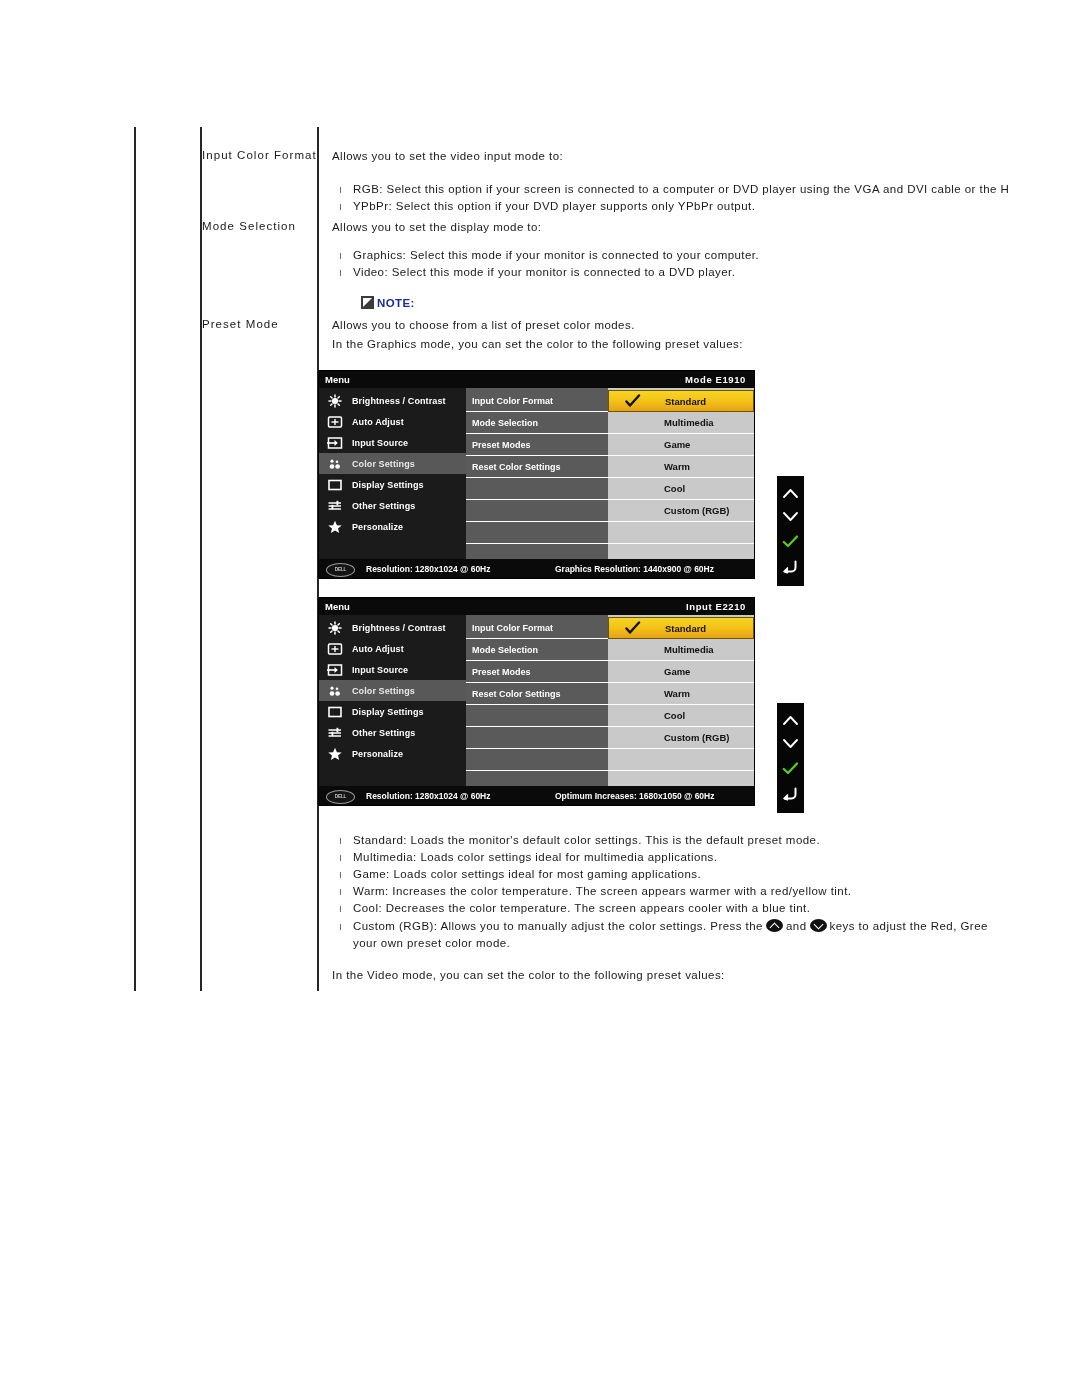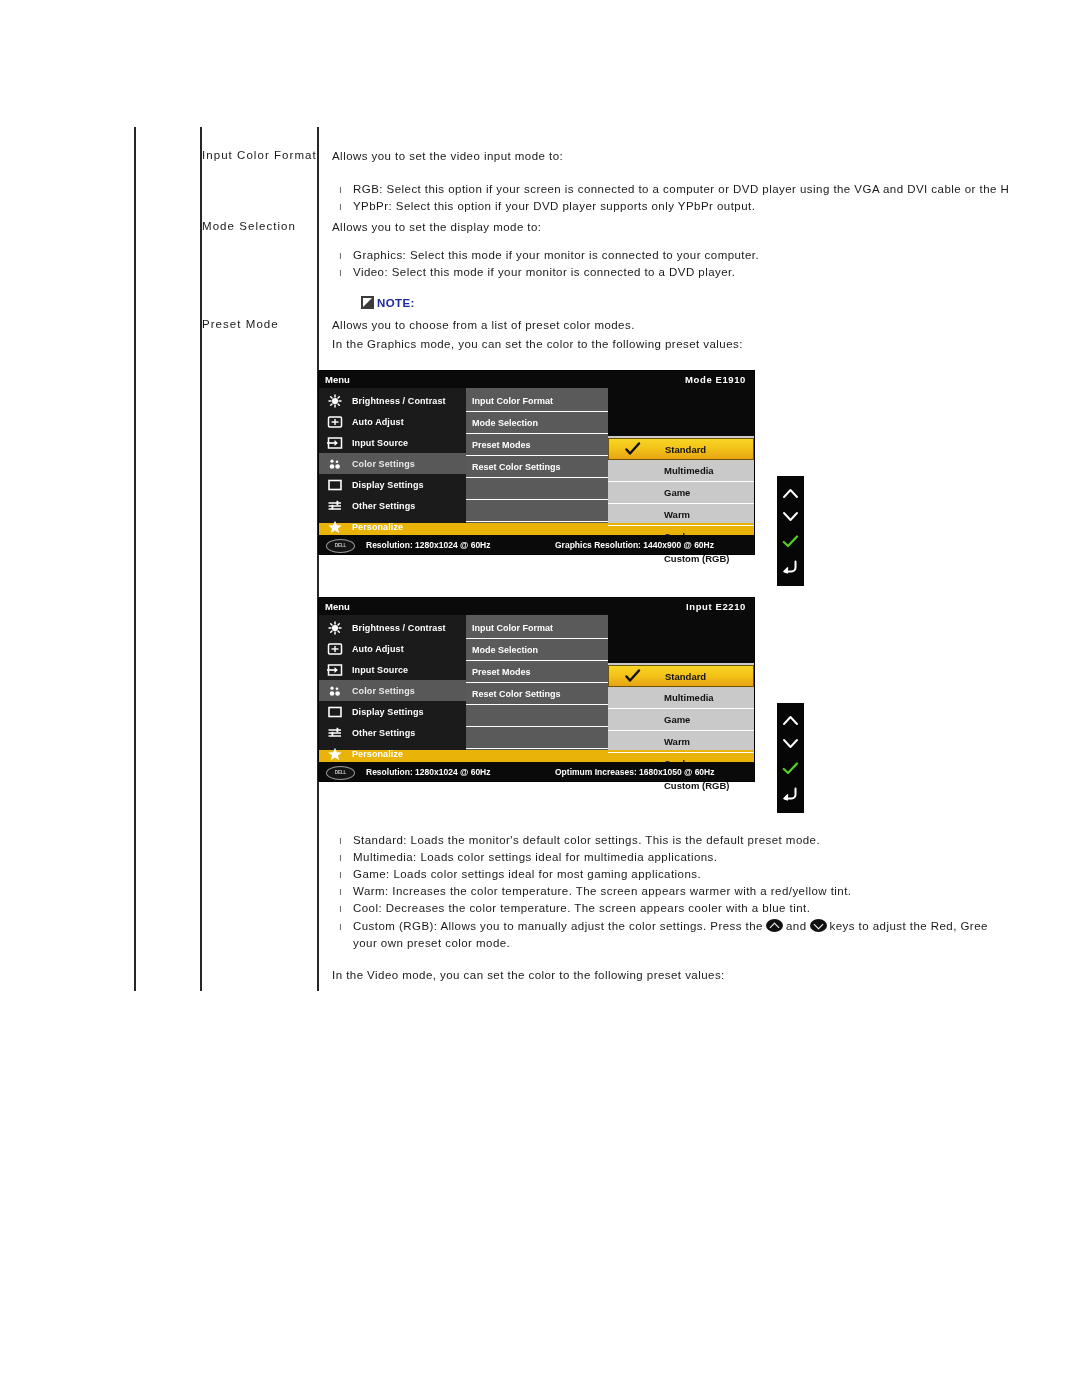--- a/index.html
+++ b/index.html
@@ -113,42 +113,42 @@
     border-left: 1.6px solid #fff;
     border-top: 1.6px solid #fff;
   }
   .keycap.up:after    { top: 5px;  transform: rotate(45deg); }
   .keycap.down:after  { top: 2px;  transform: rotate(225deg); }
 
   
   .osd {
     position: absolute;
     width: 437px;
-    background: #eab308;
+    background: #fde047;
     font-family: "Liberation Sans", sans-serif;
     box-sizing: border-box;
     border: 1px solid #000;
   }
   #osd-e1910 { left: 318px; top: 370px; }
   #osd-e2210 { left: 318px; top: 597px; }
 
   .osd-titlebar {
     height: 17px;
     background: #0a0a0a;
     position: relative;
     color: #ffffff;
     font-size: 9.5px;
     font-weight: bold;
   }
   .osd-title-left  { position: absolute; left: 6px;  top: 3px; }
   .osd-title-right { position: absolute; right: 8px; top: 3px; letter-spacing: 0.6px; }
 
   .osd-body {
     display: flex;
-    height: 135px;
+    height: 171px;
     background: #0a0a0a;
   }
 
   
   .osd-nav {
     width: 147px;
     background: #1b1b1b;
     flex: 0 0 auto;
     padding-top: 2px;
     box-sizing: border-box;
@@ -200,21 +200,20 @@
   }
   .mid-item.blank { color: transparent; }
   .mid-item.last  { border-bottom: none; }
 
   
   .osd-right {
     flex: 1 1 auto;
     background: #c9c9c9;
     padding-top: 2px;
     box-sizing: border-box;
-    margin-top: 48px;
   }
   .val-item {
     height: 22px;
     border-bottom: 1.5px solid #ffffff;
     box-sizing: border-box;
     display: flex;
     align-items: center;
     color: #111111;
     font-size: 9.5px;
     font-weight: bold;
@@ -238,21 +237,20 @@
   }
 
   
   .osd-footer {
     height: 19px;
     background: #0a0a0a;
     position: relative;
     color: #ffffff;
     font-size: 8.5px;
     font-weight: bold;
-    margin-top: 12px;
   }
   .dell-badge {
     position: absolute;
     left: 7px;
     top: 4px;
     width: 27px;
     height: 12px;
     border-radius: 50%;
     border: 1.3px solid #9b9b9b;
     background: #141414;

